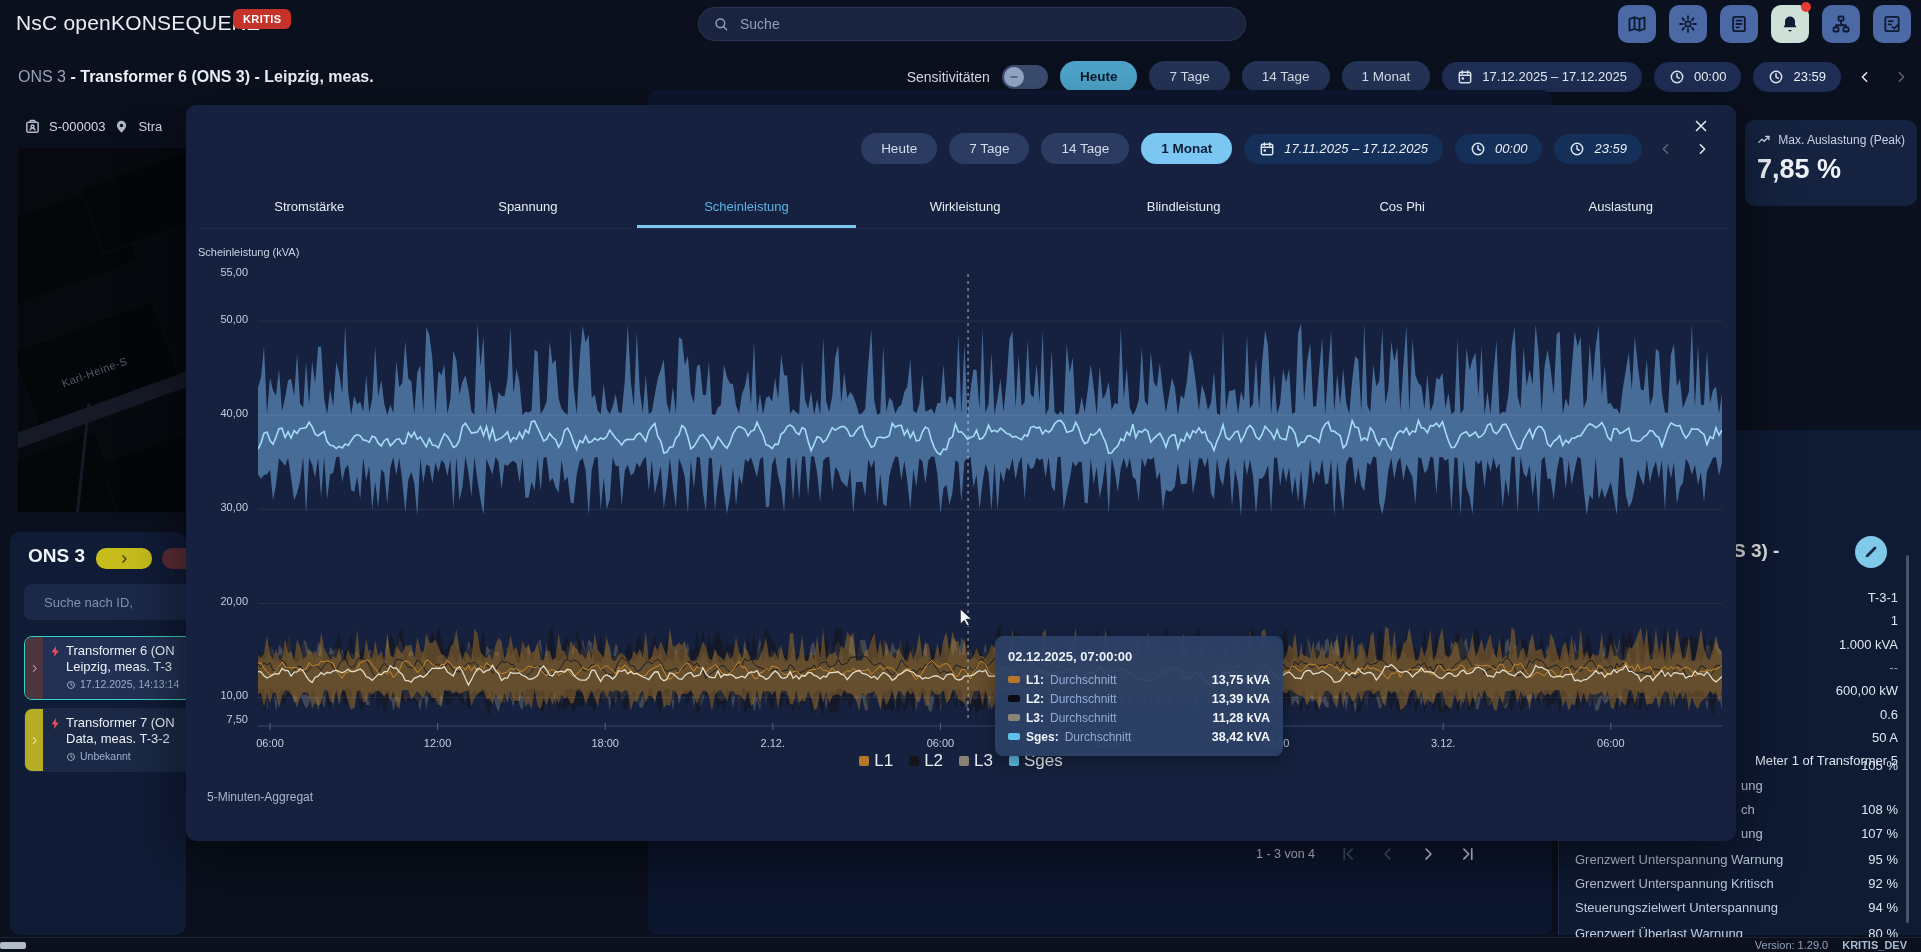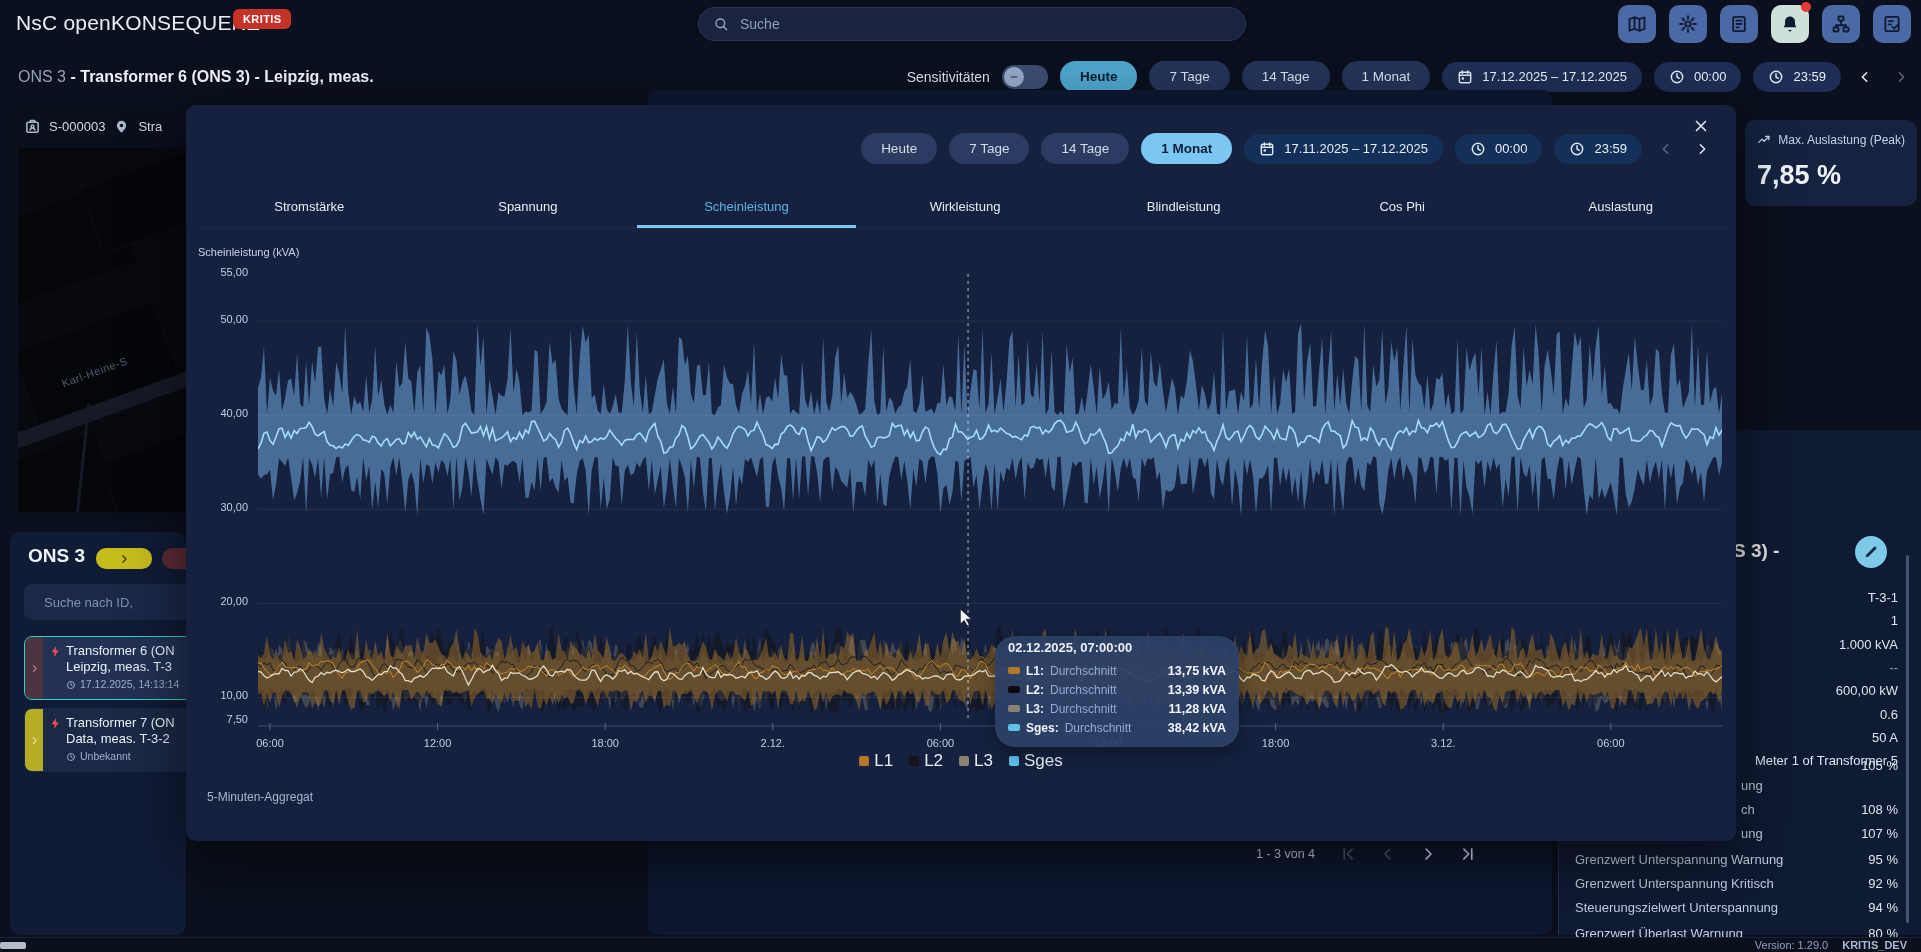--- a/index.html
+++ b/index.html
@@ -67,50 +67,50 @@
   
   .center-ghost{left:648px;top:90px;width:904px;height:845px;background:#0d1730;border-radius:10px;}
   .pagination{left:1256px;top:845px;display:flex;align-items:center;gap:24px;}
   .pg-text{font-size:12.5px;color:#c4cedd;}
   .pg-btn{width:18px;height:18px;color:#d6dfeb;cursor:pointer;}
   .pg-btn.dim{color:#49566f;}
   
   .peak-card{left:1745px;top:120px;width:172px;height:86px;background:#152340;border-radius:10px;padding:12px 12px;}
   .peak-label{display:flex;align-items:center;gap:7px;color:#c6d2e4;font-size:12px;white-space:nowrap;}
   .peak-label .icon{width:16px;height:16px;color:#cfd9e8;}
-  .peak-value{font-size:27px;font-weight:600;color:#f0f4fa;margin-top:12px;}
+  .peak-value{font-size:27px;font-weight:600;color:#f0f4fa;margin-top:6px;}
   .right-panel{left:1558px;top:430px;width:364px;height:505px;background:#0f1a33;border-left:1px solid #222f4e;border-radius:8px 0 0 0;}
   .rp-head{position:absolute;left:174px;top:110px;font-size:19px;font-weight:700;color:#e5e5e5;white-space:nowrap;}
   .rp-edit{position:absolute;left:296px;top:106px;width:32px;height:32px;border-radius:50%;background:#7fc9e9;display:flex;align-items:center;justify-content:center;color:#13263f;cursor:pointer;}
   .rp-edit .icon{width:16px;height:16px;}
   .rp-val{position:absolute;right:24px;font-size:13px;color:#dde6f1;white-space:nowrap;text-align:center;}
   .rp-val.dim{color:#8fa0b8;}
   .rp-frag{position:absolute;left:182px;font-size:13px;color:#c2cfe2;}
   .rp-label{position:absolute;left:16px;font-size:13px;color:#c2cfe2;white-space:nowrap;}
   .rp-scroll{position:absolute;right:13px;top:125px;width:3px;height:368px;background:#46546f;border-radius:2px;cursor:pointer;}
   
   .modal{left:186px;top:105px;width:1550px;height:736px;background:#15213f;border-radius:10px;box-shadow:0 18px 60px rgba(0,0,0,.55);z-index:10;}
   .modal-close{position:absolute;right:22px;top:8px;width:26px;height:26px;color:#dfe6ef;cursor:pointer;display:flex;align-items:center;justify-content:center;}
   .modal-close .icon{width:18px;height:18px;}
   .modal-controls{position:absolute;top:28px;right:22px;display:flex;align-items:center;gap:12px;}
   .modal-controls .pill{background:#2b3b61;}
   .modal-controls .pill.active-modal{background:#7cc6f2;}
-  .modal-controls .chip{background:#143058;}
+  .modal-controls .chip{background:#143058;font-style:italic;}
   .tabs{position:absolute;left:14px;top:80px;width:1530px;height:44px;display:flex;border-bottom:1px solid #1f2a4a;}
   .tab{flex:1;display:flex;align-items:center;justify-content:center;font-size:13px;color:#e6ebf3;cursor:pointer;}
   .tab.active{color:#5db4e4;box-shadow:inset 0 -3px 0 #7cc6f2;}
   .ylabel{position:absolute;left:12px;top:141px;font-size:11px;color:#c9d4e4;}
   .ytick{position:absolute;width:62px;text-align:right;font-size:11px;color:#c2cedf;}
   .xtick{position:absolute;width:56px;text-align:center;font-size:11px;color:#c2cedf;top:632px;}
   .chart-svg{position:absolute;left:72px;top:167px;}
   .legend{position:absolute;left:0;top:646px;width:1550px;display:flex;justify-content:center;gap:16px;align-items:center;}
   .leg-item{display:flex;align-items:center;gap:5px;font-size:17px;color:#e6ecf2;cursor:pointer;}
   .leg-swatch{width:10px;height:10px;border-radius:2px;}
   .footnote{position:absolute;left:21px;top:685px;font-size:12px;color:#aab6ca;}
-  .tooltip{position:absolute;left:809px;top:531px;width:244px;background:rgba(44,64,102,.95);border-radius:20px;padding:4px 13px 10px;z-index:5;box-shadow:0 6px 18px rgba(0,0,0,.35);}
+  .tooltip{position:absolute;left:809px;top:531px;width:288px;background:rgba(44,64,102,.95);border-radius:8px;padding:13px 13px 10px;z-index:5;box-shadow:0 6px 18px rgba(0,0,0,.35);}
   .tt-title{font-size:13px;font-weight:600;color:#eaf0f8;margin-bottom:6px;}
   .tt-row{display:flex;align-items:center;gap:6px;height:19px;font-size:12px;}
   .tt-swatch{width:12px;height:7px;border-radius:2px;flex:none;}
   .tt-name{color:#eef3f9;font-weight:600;}
   .tt-stat{color:#93aad4;}
   .tt-val{margin-left:auto;color:#f2f6fb;font-weight:700;font-size:12.5px;}
   
   .bottombar{left:0;top:937px;width:1921px;height:15px;background:#0b101d;border-top:1px solid #1b2437;z-index:30;}
   .version{position:absolute;right:14px;top:1px;font-size:11px;color:#8fa3c0;display:flex;gap:14px;}
   .version .env{color:#a7bad4;font-weight:600;}

